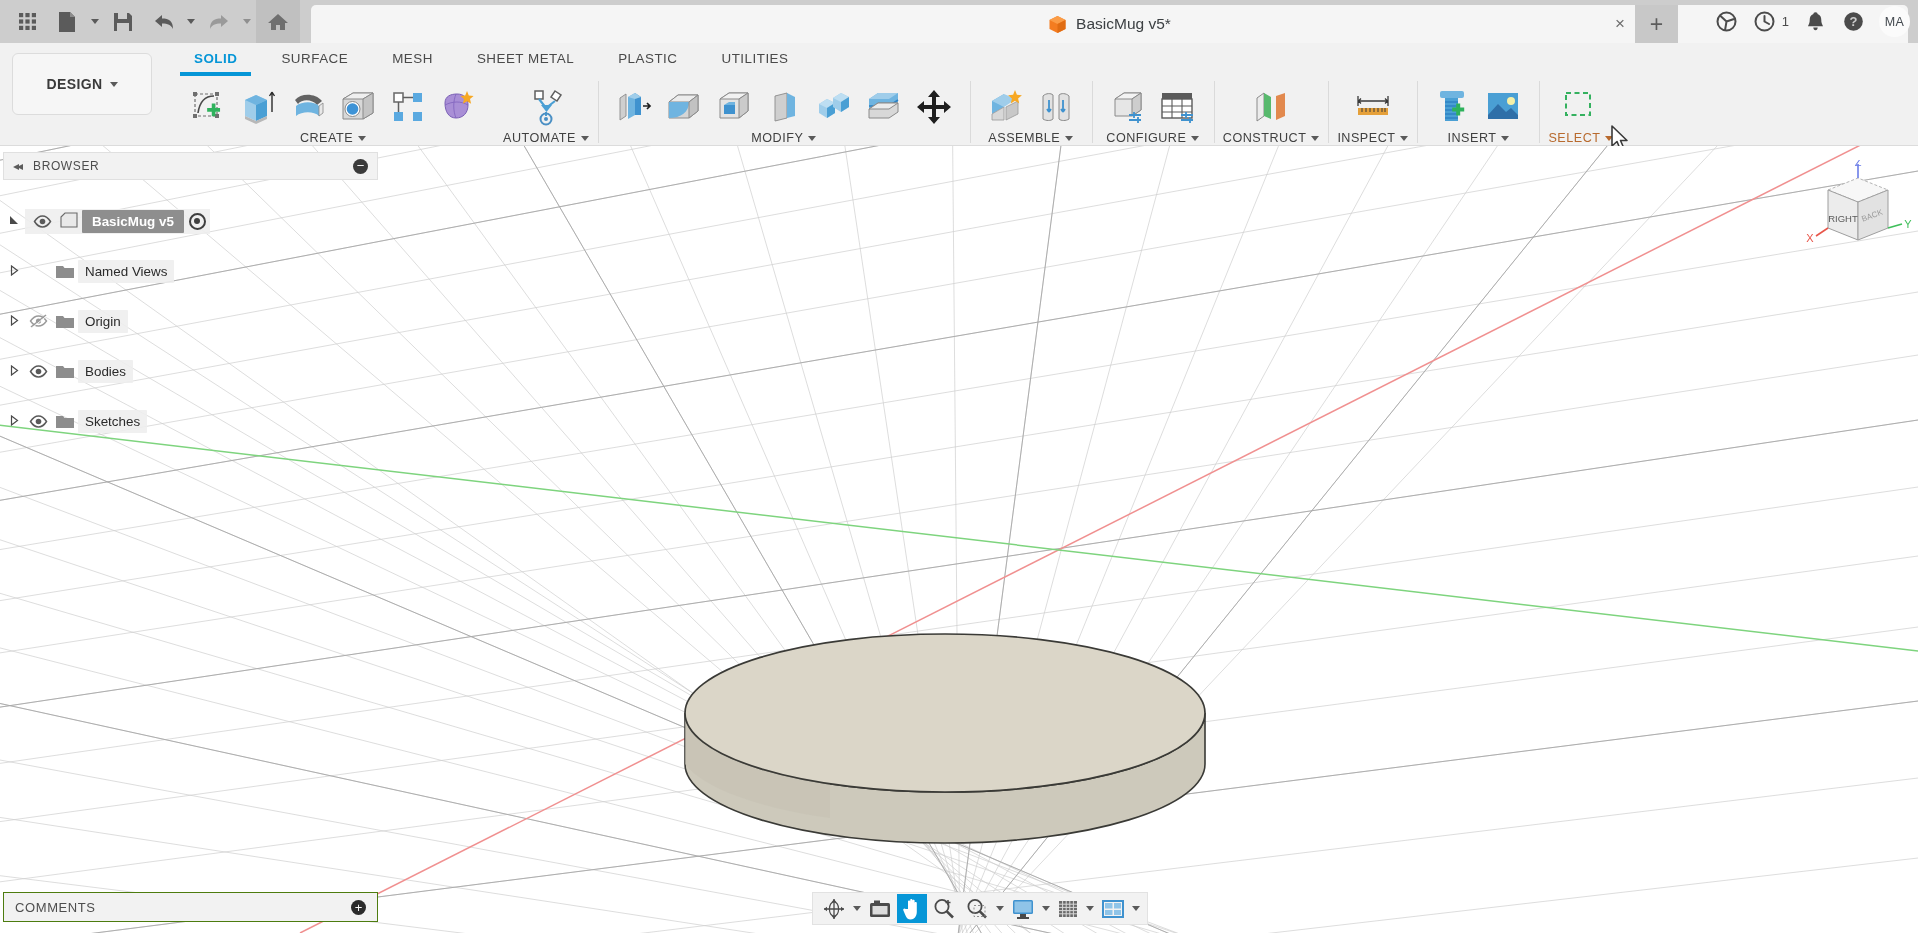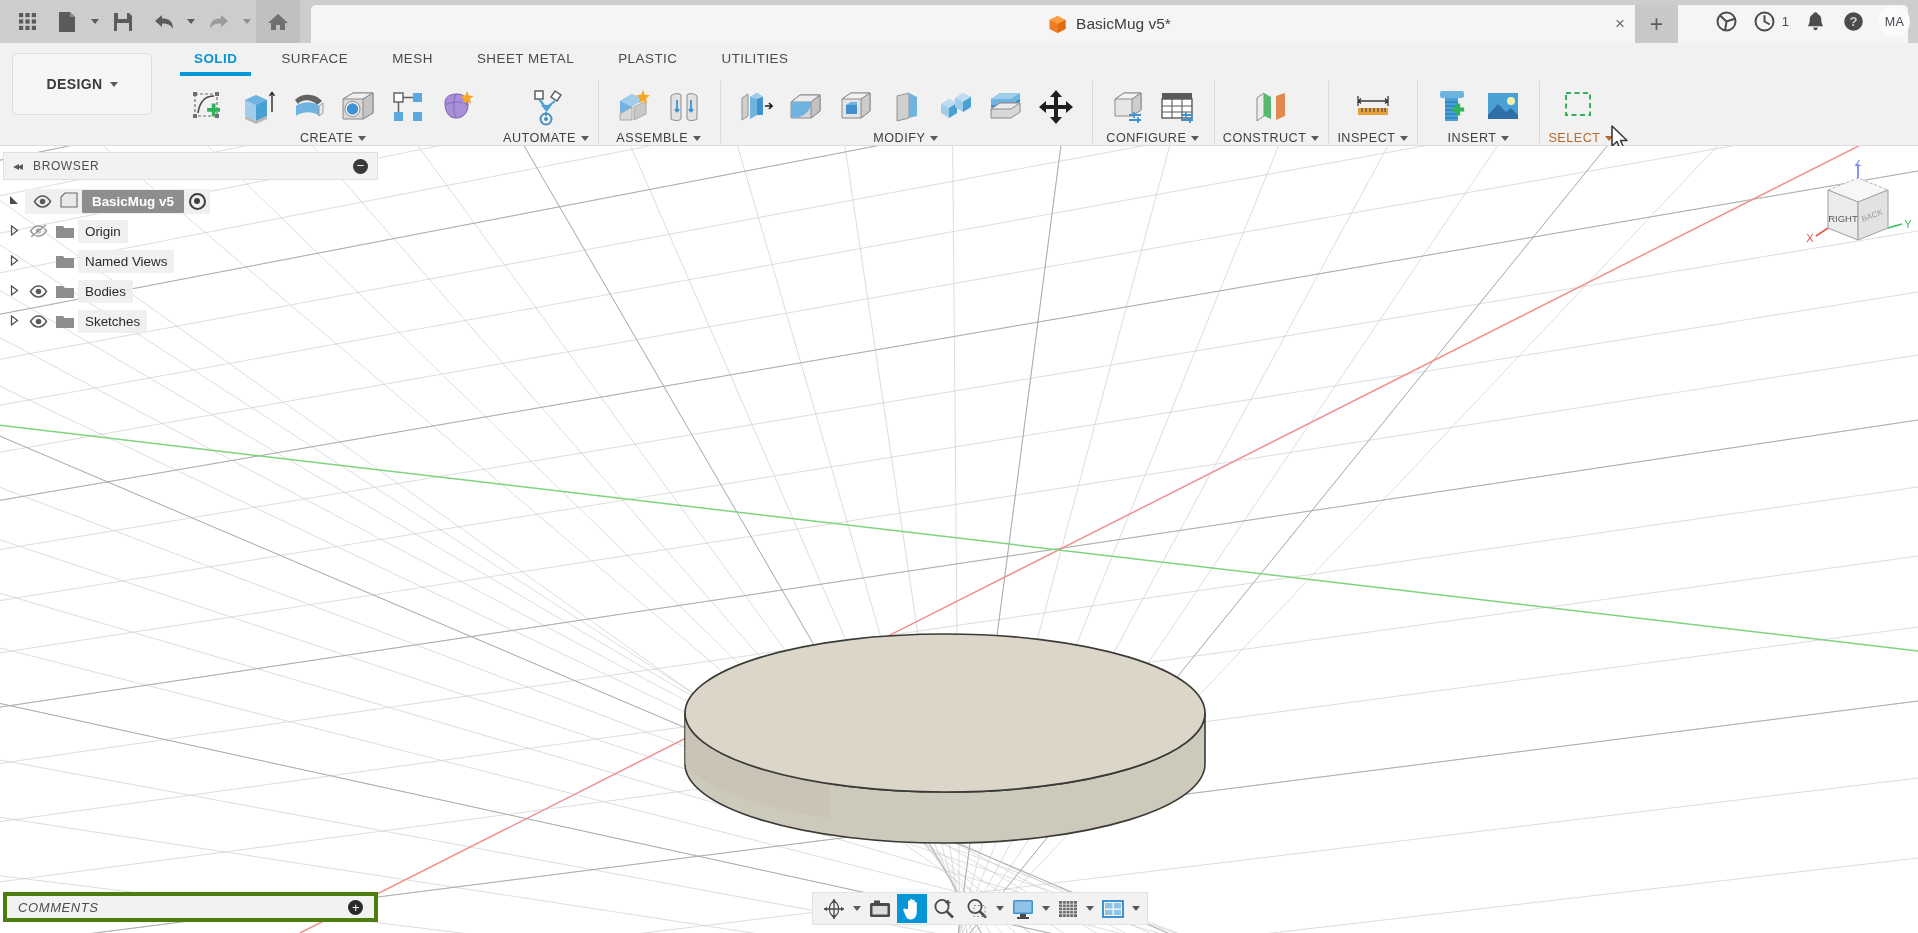--- a/index.html
+++ b/index.html
@@ -110,38 +110,38 @@
     background:#f2f2f2; border:1px solid #e0e0e0;
     display:flex; align-items:center; padding:0 9px;
   }
   .bh-collapse { color:#5c5c5c; font-size:12px; letter-spacing:-2px; margin-right:12px; }
   .bh-title { font-size:12px; color:#4e4e4e; letter-spacing:.6px; flex:1; }
   .bh-min {
     width:15px;height:15px;border-radius:50%; background:#3a3a3a; color:#fff;
     display:flex; align-items:center; justify-content:center; font-size:13px; line-height:10px;
   }
   .tree { position:absolute; left:3px; top:186px; width:375px; }
-  .trow { display:flex; align-items:center; height:30px; font-size:13.4px; color:#2b2b2b; }
+  .trow { display:flex; align-items:center; height:30px; font-size:13.4px; color:#2b2b2b;margin-top:20px; }
   .tarrow { width:22px; text-align:center; color:#4a4a4a; font-size:10px; }
   .teye { width:27px; display:flex; align-items:center; justify-content:center; }
   .tfolder { width:26px; display:flex; align-items:center; justify-content:center; }
   .tname { background:rgba(238,238,238,.88); padding:4px 7px; border-radius:1px; white-space:nowrap; }
   .root .tname { background:#8e8e8e; color:#fff; font-weight:bold; padding:4px 10px; }
   .rootchip { background:rgba(238,238,238,.88); display:flex; align-items:center; padding:1px 4px; }
   .radio {
     width:17px;height:17px;border-radius:50%;border:2px solid #3f3f3f;
     display:flex;align-items:center;justify-content:center; margin-left:5px;
   }
   .radio i { width:6px;height:6px;border-radius:50%; background:#3f3f3f; display:block; }
 
   
   .comments {
     position:absolute; left:3px; top:892px; width:375px; height:30px;
-    background:#f2f2f2; border:4px solid #4d7c0f;
-    display:flex; align-items:center; padding:0 11px;font-style:italic;
+    background:#f2f2f2; border:1px solid #4d7c0f;
+    display:flex; align-items:center; padding:0 11px;
   }
   .cm-title { font-size:13px; color:#4e4e4e; letter-spacing:.6px; flex:1; }
   .cm-add {
     width:15px;height:15px;border-radius:50%;background:#2b2b2b;color:#fff;
     display:flex;align-items:center;justify-content:center;font-size:13px;line-height:11px;
   }
 
   
   .navbar {
     position:absolute; left:812px; top:892px; height:33px;
@@ -365,46 +365,20 @@
         </div>
         <div class="glabel">
           <span>AUTOMATE</span>
           <i class="caret-dn"></i>
         </div>
       </div>
 
       <div class="group">
         <div class="gicons">
           <span class="gi">
-            <svg width="38" height="36" viewBox="0 0 38 36">
-              <path d="M5 12 L17 5 L17 18 L5 25 Z" fill="#6fb4e0"></path>
-              <path d="M5 25 L17 18 L17 31 L5 31 Z" fill="#d8d8d8" stroke="#9a9a9a" stroke-width=".8"></path>
-              <path d="M19 18 L31 12 L31 25 L19 31 Z" fill="#c8c8c8" stroke="#9a9a9a" stroke-width=".8"></path>
-              <path d="M5 12 L17 5 L29 10 L17 18 Z" fill="#9fcdea"></path>
-              <path d="M28 1 l1.9 4.8 l5 .4 l-3.8 3.3 l1.1 4.9 l-4.2-2.7 l-4.2 2.7 l1.1-4.9 l-3.8-3.3 l5-.4 z" fill="#f7a823"></path>
-            </svg>
-          </span>
-          <span class="gi">
-            <svg width="34" height="36" viewBox="0 0 34 36">
-              <path d="M4 7 C7 4 12 4 14 6 L14 30 C12 32 7 32 4 30 Z" fill="#e2e2e2" stroke="#8a8a8a" stroke-width="1"></path>
-              <path d="M20 6 C22 4 27 4 30 7 L30 30 C27 32 22 32 20 30 Z" fill="#e2e2e2" stroke="#8a8a8a" stroke-width="1"></path>
-              <path d="M10 11 v12 M10 23 l-2-3 M10 23 l2-3" stroke="#3f92cf" stroke-width="1.8" fill="none"></path>
-              <path d="M24 11 v12 M24 23 l-2-3 M24 23 l2-3" stroke="#3f92cf" stroke-width="1.8" fill="none"></path>
-            </svg>
-          </span>
-        </div>
-        <div class="glabel">
-          <span>ASSEMBLE</span>
-          <i class="caret-dn"></i>
-        </div>
-      </div>
-
-      <div class="group">
-        <div class="gicons">
-          <span class="gi">
             <svg width="36" height="36" viewBox="0 0 36 36">
               <path d="M4 9 L10 5 L10 27 L4 31 Z" fill="#cfcfcf" stroke="#8a8a8a" stroke-width=".9"></path>
               <path d="M12 8 L19 4 L19 26 L12 30 Z" fill="#6fb4e0"></path>
               <path d="M19 4 L25 8 L25 26 L19 26 Z" fill="#3f92cf"></path>
               <path d="M12 8 L19 4 L25 8 L19 10 Z" fill="#9fcdea"></path>
               <path d="M27 17 h7 M31 14 l3 3 l-3 3" stroke="#1f1f1f" stroke-width="1.7" fill="none"></path>
             </svg>
           </span>
           <span class="gi">
             <svg width="38" height="34" viewBox="0 0 38 34">
@@ -449,20 +423,46 @@
             </svg>
           </span>
           <span class="gi">
             <svg width="38" height="38" viewBox="0 0 38 38">
               <path d="M19 2 L25 9 L21 9 L21 17 L29 17 L29 13 L36 19 L29 25 L29 21 L21 21 L21 29 L25 29 L19 36 L13 29 L17 29 L17 21 L9 21 L9 25 L2 19 L9 13 L9 17 L17 17 L17 9 L13 9 Z" fill="#1f1f1f"></path>
             </svg>
           </span>
         </div>
         <div class="glabel">
           <span>MODIFY</span>
+          <i class="caret-dn"></i>
+        </div>
+      </div>
+
+      <div class="group">
+        <div class="gicons">
+          <span class="gi">
+            <svg width="38" height="36" viewBox="0 0 38 36">
+              <path d="M5 12 L17 5 L17 18 L5 25 Z" fill="#6fb4e0"></path>
+              <path d="M5 25 L17 18 L17 31 L5 31 Z" fill="#d8d8d8" stroke="#9a9a9a" stroke-width=".8"></path>
+              <path d="M19 18 L31 12 L31 25 L19 31 Z" fill="#c8c8c8" stroke="#9a9a9a" stroke-width=".8"></path>
+              <path d="M5 12 L17 5 L29 10 L17 18 Z" fill="#9fcdea"></path>
+              <path d="M28 1 l1.9 4.8 l5 .4 l-3.8 3.3 l1.1 4.9 l-4.2-2.7 l-4.2 2.7 l1.1-4.9 l-3.8-3.3 l5-.4 z" fill="#f7a823"></path>
+            </svg>
+          </span>
+          <span class="gi">
+            <svg width="34" height="36" viewBox="0 0 34 36">
+              <path d="M4 7 C7 4 12 4 14 6 L14 30 C12 32 7 32 4 30 Z" fill="#e2e2e2" stroke="#8a8a8a" stroke-width="1"></path>
+              <path d="M20 6 C22 4 27 4 30 7 L30 30 C27 32 22 32 20 30 Z" fill="#e2e2e2" stroke="#8a8a8a" stroke-width="1"></path>
+              <path d="M10 11 v12 M10 23 l-2-3 M10 23 l2-3" stroke="#3f92cf" stroke-width="1.8" fill="none"></path>
+              <path d="M24 11 v12 M24 23 l-2-3 M24 23 l2-3" stroke="#3f92cf" stroke-width="1.8" fill="none"></path>
+            </svg>
+          </span>
+        </div>
+        <div class="glabel">
+          <span>ASSEMBLE</span>
           <i class="caret-dn"></i>
         </div>
       </div>
 
       <div class="group">
         <div class="gicons">
           <span class="gi">
             <svg width="36" height="34" viewBox="0 0 36 34">
               <path d="M5 9 L14 3 L31 3 L31 20 L22 26 L5 26 Z" fill="#e6e6e6" stroke="#8a8a8a" stroke-width="1"></path>
               <path d="M14 3 L31 3 L22 9 L5 9 Z" fill="#f3f3f3" stroke="#8a8a8a" stroke-width="1"></path>
@@ -697,49 +697,49 @@
       </span>
     </div>
 
 
     <div class="trow">
       <span class="tarrow">
         <svg width="9" height="11" viewBox="0 0 9 11">
             <path d="M1.5 1 L7.5 5.5 L1.5 10 Z" fill="none" stroke="#4a4a4a" stroke-width="1.2"></path>
           </svg>
       </span>
+      <span class="teye"></span>
+      <span class="tfolder">
+        <svg width="20" height="16" viewBox="0 0 20 16">
+          <path d="M1 3 L8 3 L9.5 5 L19 5 L19 15 L1 15 Z" fill="#8d8d8d"></path>
+        </svg>
+      </span>
+      <span class="tname">Named Views</span>
+    </div>
+
+    <div class="trow">
+      <span class="tarrow">
+        <svg width="9" height="11" viewBox="0 0 9 11">
+            <path d="M1.5 1 L7.5 5.5 L1.5 10 Z" fill="none" stroke="#4a4a4a" stroke-width="1.2"></path>
+          </svg>
+      </span>
       <span class="teye">
         <svg width="19" height="14" viewBox="0 0 19 14">
           <path d="M9.5 2 C14 2 17.5 7 17.5 7 C17.5 7 14 12 9.5 12 C5 12 1.5 7 1.5 7 C1.5 7 5 2 9.5 2 Z" fill="none" stroke="#9a9a9a" stroke-width="1.4"></path>
           <circle cx="9.5" cy="7" r="2.6" fill="#9a9a9a"></circle>
           <line x1="2" y1="13" x2="17" y2="1" stroke="#9a9a9a" stroke-width="1.6"></line>
           <line x1="2" y1="13" x2="17" y2="1" stroke="#f6f6f6" stroke-width="1" transform="translate(0,1.6)"></line>
         </svg>
       </span>
       <span class="tfolder">
         <svg width="20" height="16" viewBox="0 0 20 16">
           <path d="M1 3 L8 3 L9.5 5 L19 5 L19 15 L1 15 Z" fill="#8d8d8d"></path>
         </svg>
       </span>
       <span class="tname">Origin</span>
-    </div>
-
-    <div class="trow">
-      <span class="tarrow">
-        <svg width="9" height="11" viewBox="0 0 9 11">
-            <path d="M1.5 1 L7.5 5.5 L1.5 10 Z" fill="none" stroke="#4a4a4a" stroke-width="1.2"></path>
-          </svg>
-      </span>
-      <span class="teye"></span>
-      <span class="tfolder">
-        <svg width="20" height="16" viewBox="0 0 20 16">
-          <path d="M1 3 L8 3 L9.5 5 L19 5 L19 15 L1 15 Z" fill="#8d8d8d"></path>
-        </svg>
-      </span>
-      <span class="tname">Named Views</span>
     </div>
 
     <div class="trow">
       <span class="tarrow">
         <svg width="9" height="11" viewBox="0 0 9 11">
             <path d="M1.5 1 L7.5 5.5 L1.5 10 Z" fill="none" stroke="#4a4a4a" stroke-width="1.2"></path>
           </svg>
       </span>
       <span class="teye">
         <svg width="19" height="13" viewBox="0 0 19 13">

